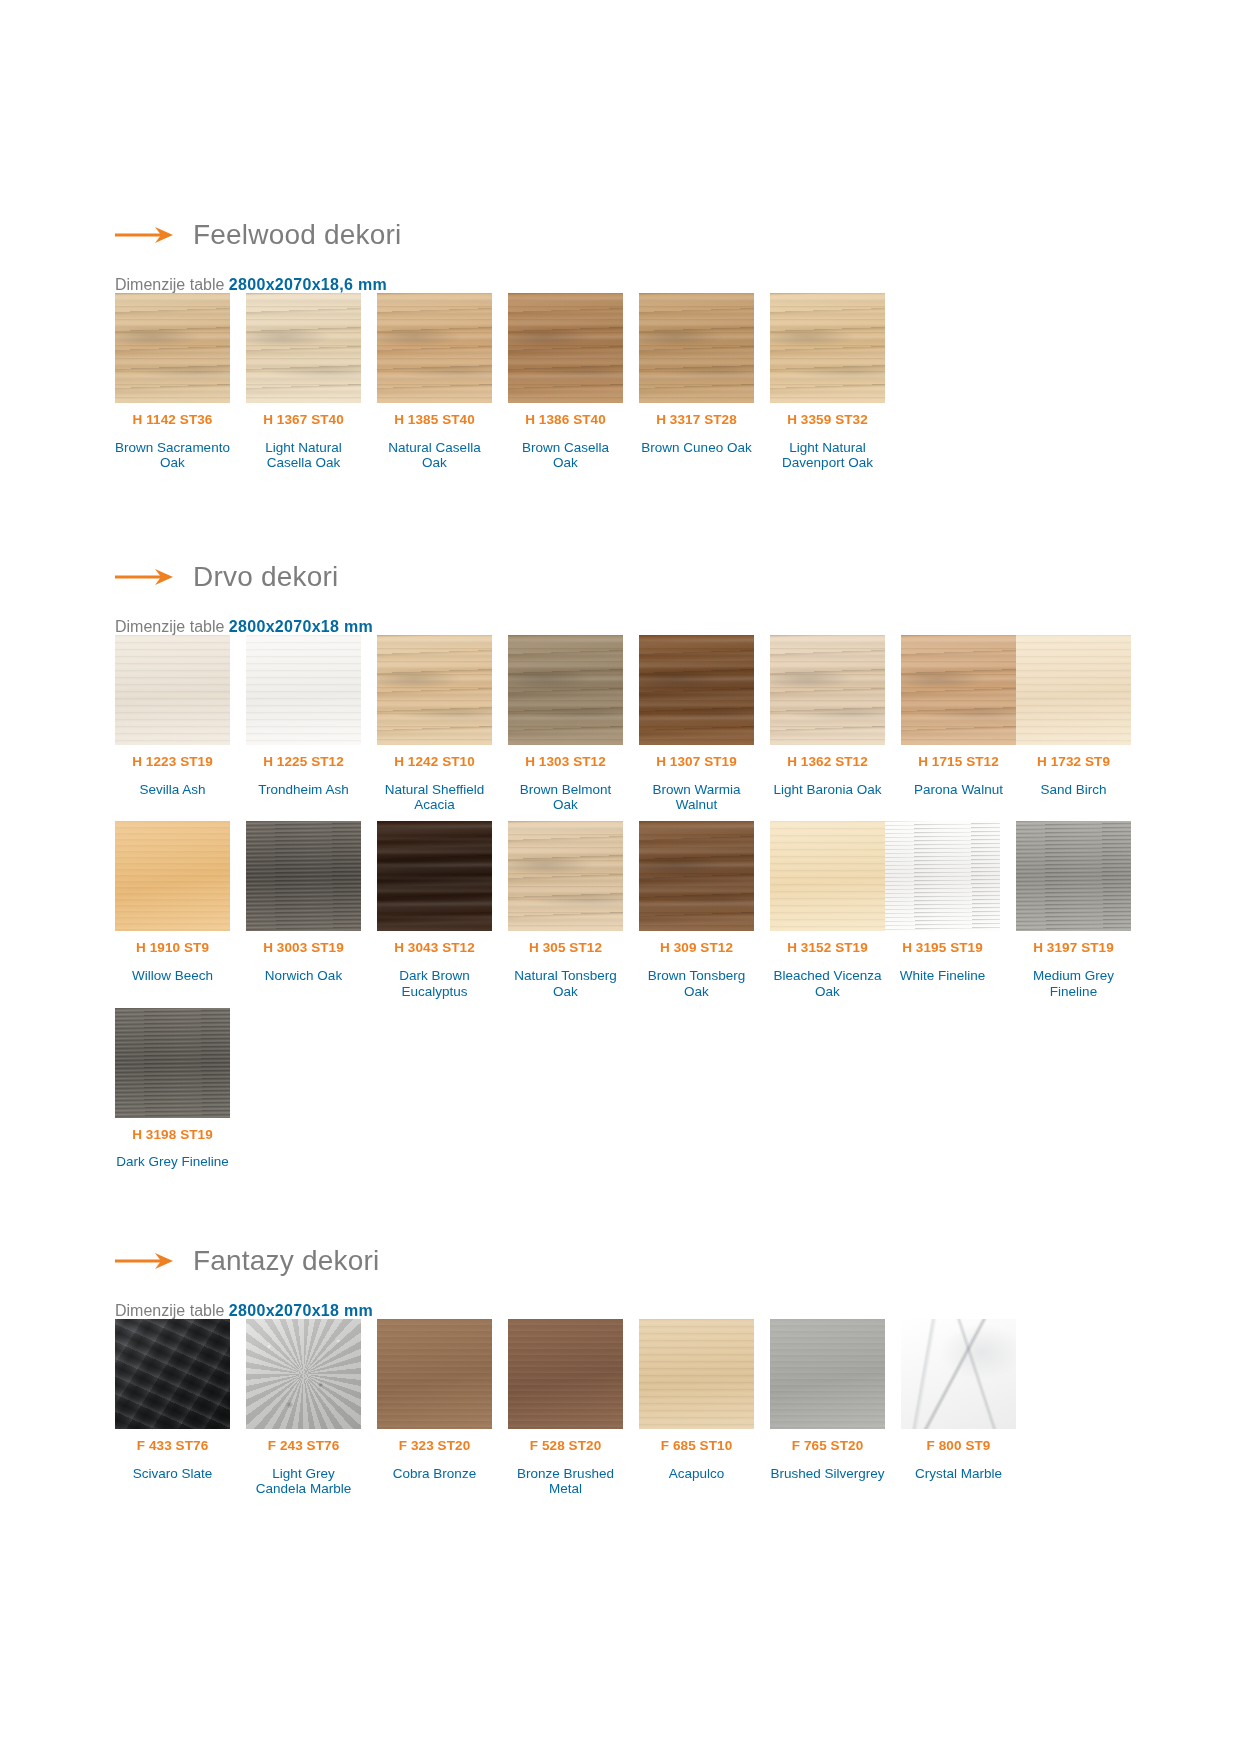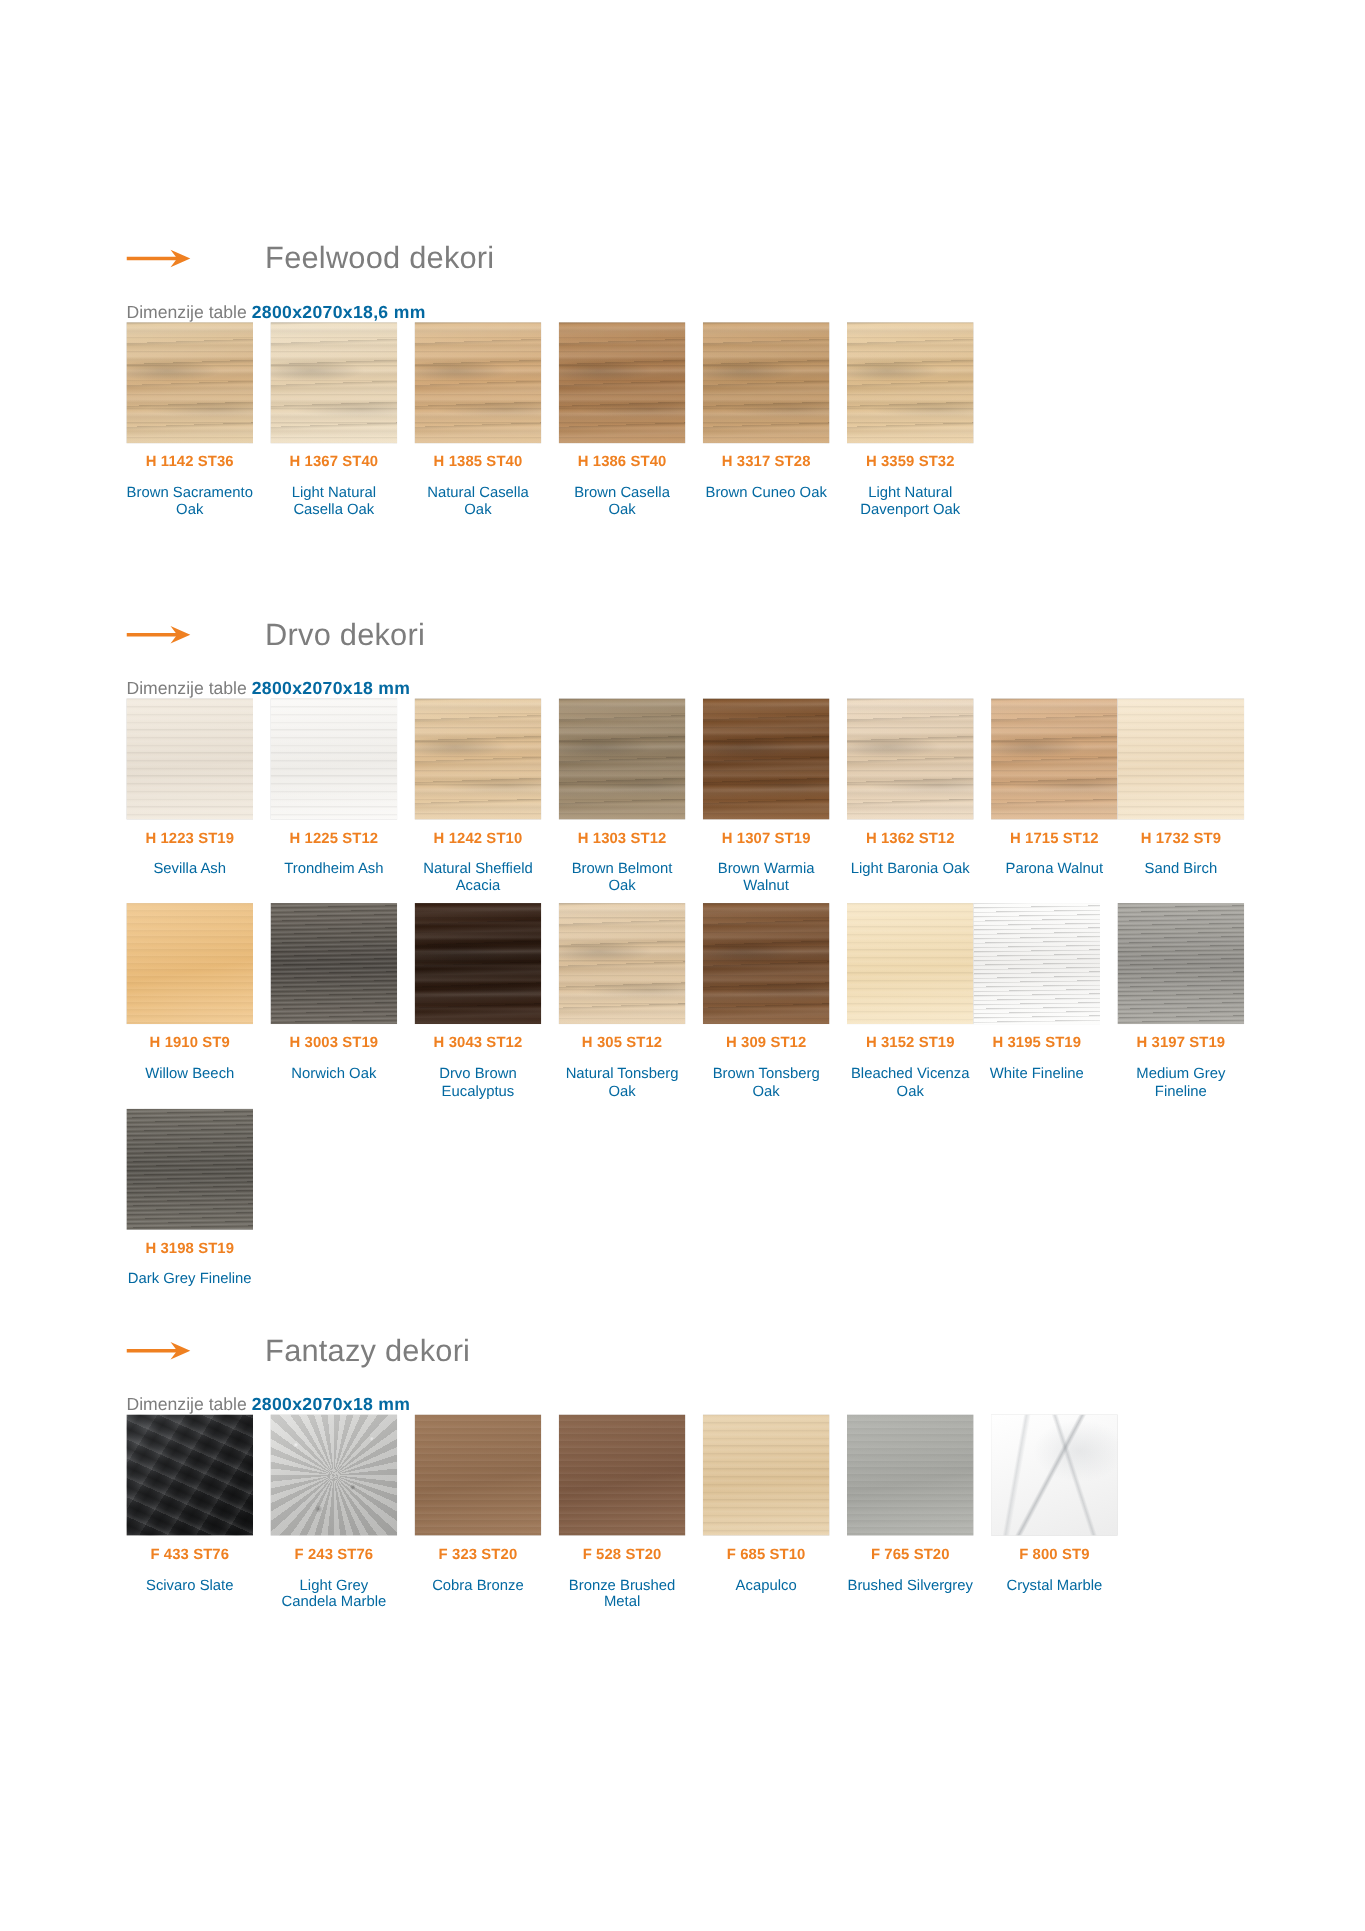--- a/index.html
+++ b/index.html
@@ -26,21 +26,20 @@
   .section {
     position: absolute;
     left: 0;
     width: 1241px;
   }
   .section-head {
     display: flex;
     align-items: center;
     margin-left: 115px;
     height: 40px;
-    gap: 48px;
   }
   .arrow-icon {
     display: block;
     width: 62px;
     height: 20px;
     margin-right: 16px;
     flex: none;
   }
   .section-title {
     font-size: 28px;
@@ -252,21 +251,21 @@
             <div class="chip-inner" style="background: repeating-linear-gradient(179deg, rgba(0, 0, 0, 0.17) 0px, rgba(0, 0, 0, 0) 1.4px, rgba(255, 255, 255, 0.13) 2.6px, rgba(0, 0, 0, 0) 4px), linear-gradient(rgb(110, 104, 96) 0%, rgb(76, 72, 67) 50%, rgb(110, 104, 96) 100%);"></div>
           </div>
           <div class="code">H 3003 ST19</div>
           <div class="name">Norwich Oak</div>
         </div>
         <div class="swatch">
           <div class="chip">
             <div class="chip-inner" style="background: repeating-linear-gradient(rgba(0, 0, 0, 0.09) 0px, rgba(0, 0, 0, 0) 2px, rgba(255, 255, 255, 0.07) 5px, rgba(0, 0, 0, 0.05) 8px, rgba(0, 0, 0, 0) 13px), repeating-linear-gradient(178deg, rgba(0, 0, 0, 0.13) 0px, rgba(0, 0, 0, 0) 3px, rgba(255, 255, 255, 0.1) 9px, rgba(0, 0, 0, 0) 19px), radial-gradient(70px 14px at 32% 40%, rgba(0, 0, 0, 0.16), rgba(0, 0, 0, 0) 70%), radial-gradient(90px 10px at 72% 72%, rgba(0, 0, 0, 0.13), rgba(0, 0, 0, 0) 72%), linear-gradient(175deg, rgb(58, 35, 22) 0%, rgb(36, 21, 12) 48%, rgb(58, 35, 22) 100%);"></div>
           </div>
           <div class="code">H 3043 ST12</div>
-          <div class="name">Drvo Brown Eucalyptus</div>
+          <div class="name">Dark Brown Eucalyptus</div>
         </div>
         <div class="swatch">
           <div class="chip">
             <div class="chip-inner" style="background: repeating-linear-gradient(rgba(0, 0, 0, 0.09) 0px, rgba(0, 0, 0, 0) 2px, rgba(255, 255, 255, 0.07) 5px, rgba(0, 0, 0, 0.05) 8px, rgba(0, 0, 0, 0) 13px), repeating-linear-gradient(178deg, rgba(0, 0, 0, 0.13) 0px, rgba(0, 0, 0, 0) 3px, rgba(255, 255, 255, 0.1) 9px, rgba(0, 0, 0, 0) 19px), radial-gradient(70px 14px at 32% 40%, rgba(0, 0, 0, 0.16), rgba(0, 0, 0, 0) 70%), radial-gradient(90px 10px at 72% 72%, rgba(0, 0, 0, 0.13), rgba(0, 0, 0, 0) 72%), linear-gradient(175deg, rgb(233, 211, 179) 0%, rgb(215, 187, 149) 48%, rgb(233, 211, 179) 100%);"></div>
           </div>
           <div class="code">H 305 ST12</div>
           <div class="name">Natural Tonsberg Oak</div>
         </div>
         <div class="swatch">
           <div class="chip">
@@ -299,21 +298,21 @@
         <div class="swatch">
           <div class="chip">
             <div class="chip-inner" style="background: repeating-linear-gradient(179deg, rgba(0, 0, 0, 0.17) 0px, rgba(0, 0, 0, 0) 1.4px, rgba(255, 255, 255, 0.13) 2.6px, rgba(0, 0, 0, 0) 4px), linear-gradient(rgb(112, 108, 100) 0%, rgb(86, 83, 77) 50%, rgb(112, 108, 100) 100%);"></div>
           </div>
           <div class="code">H 3198 ST19</div>
           <div class="name">Dark Grey Fineline</div>
         </div>
       </div>
   </div>
 
-  <div class="section" id="sec-fantazy" style="top:1208px;">
+  <div class="section" id="sec-fantazy" style="top:1241px;">
     <div class="section-head">
       <svg class="arrow-icon" viewBox="0 0 62 20">
         <path d="M0 10 L48 10" stroke="#ef8021" stroke-width="3.2" fill="none"></path>
         <path d="M40 2 L58 10 L40 18 L46 10 Z" fill="#ef8021"></path>
       </svg>
       <div class="section-title">Fantazy dekori</div>
     </div>
     <div class="dims">
       <span>Dimenzije table</span>
       <span class="dims-value">2800x2070x18 mm</span>

